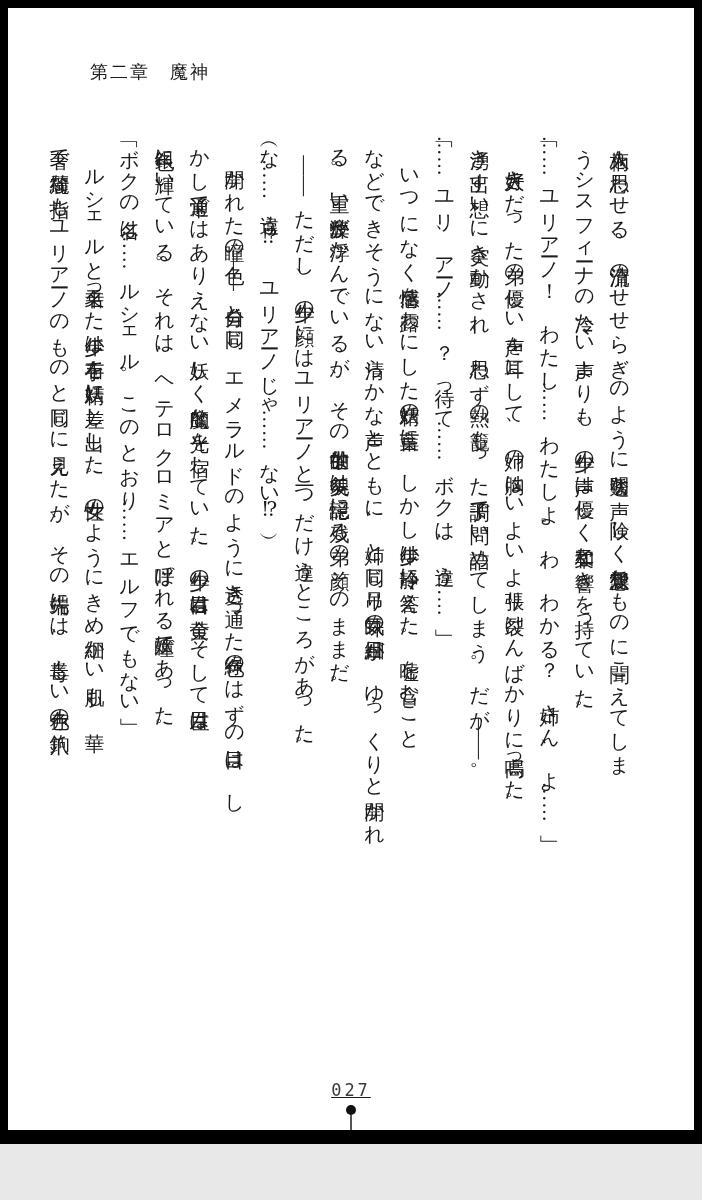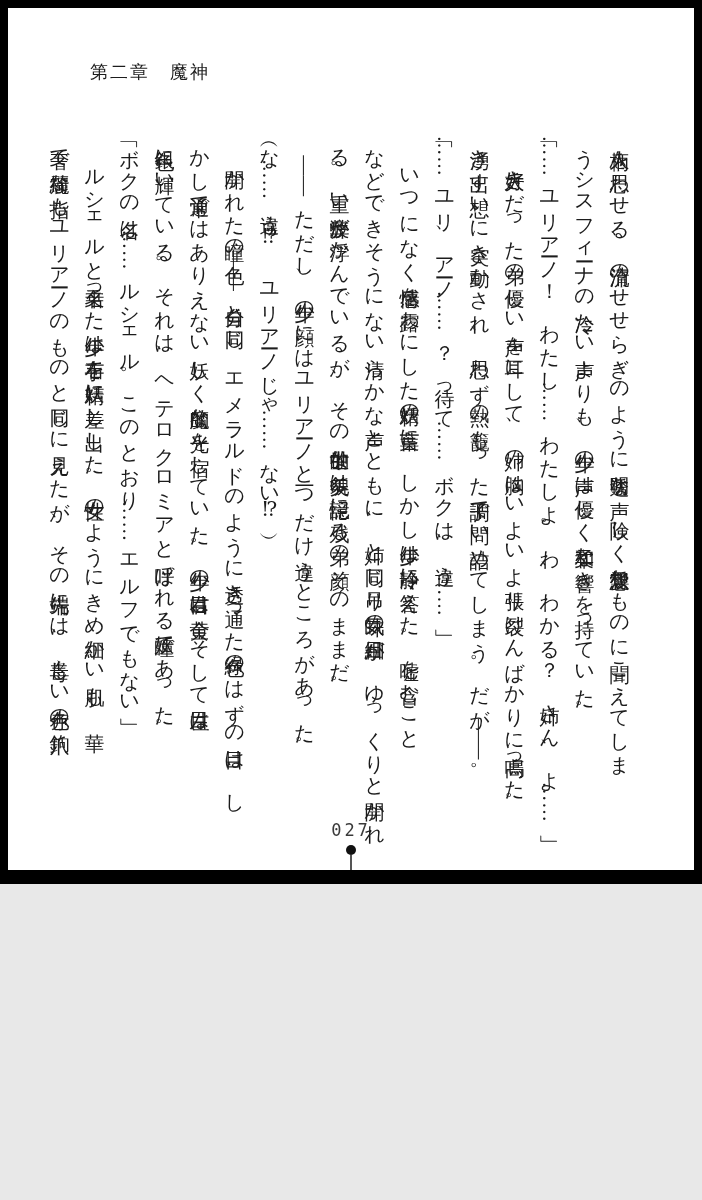--- a/index.html
+++ b/index.html
@@ -3,21 +3,21 @@
 <meta charset="utf-8">
 <style>
   html, body {
     margin: 0;
     padding: 0;
     background: #e8e8e8;
   }
   .page {
     position: relative;
     width: 702px;
-    height: 884px;
+    height: 1144px;
     box-sizing: border-box;
     background: #ffffff;
     border-style: solid;
     border-color: #000000;
     border-width: 8px 8px 14px 8px;
     overflow: hidden;
     font-family: "Liberation Serif", "DejaVu Serif", serif;
     color: #1c1c1c;
   }
   .running-header {
@@ -45,20 +45,21 @@
     margin: 0;
     padding: 0;
     white-space: pre-wrap;
   }
   .folio {
     position: absolute;
     left: 0;
     bottom: 0;
     width: 100%;
     text-align: center;
+    text-decoration: underline;
   }
   .folio-num {
     font-family: "DejaVu Sans Mono", "Liberation Mono", monospace;
     font-size: 17px;
     letter-spacing: 3px;
     color: #3a3a3a;
     line-height: 1;
   }
   .folio-dot {
     width: 10px;

